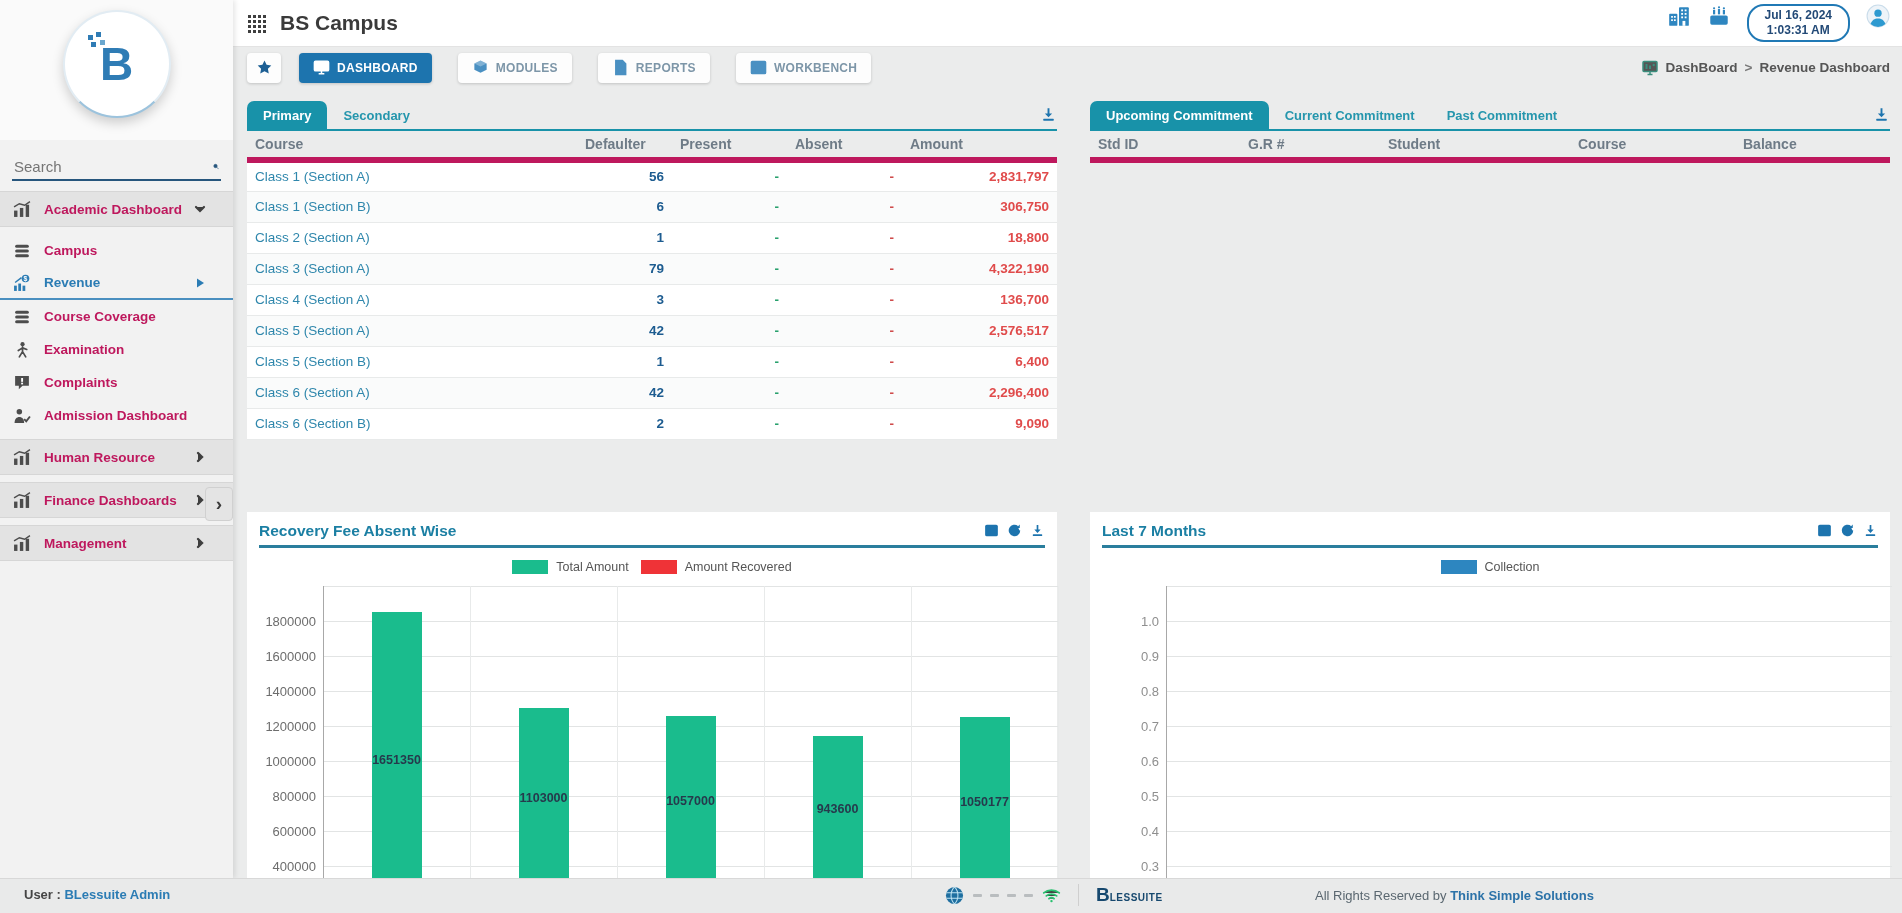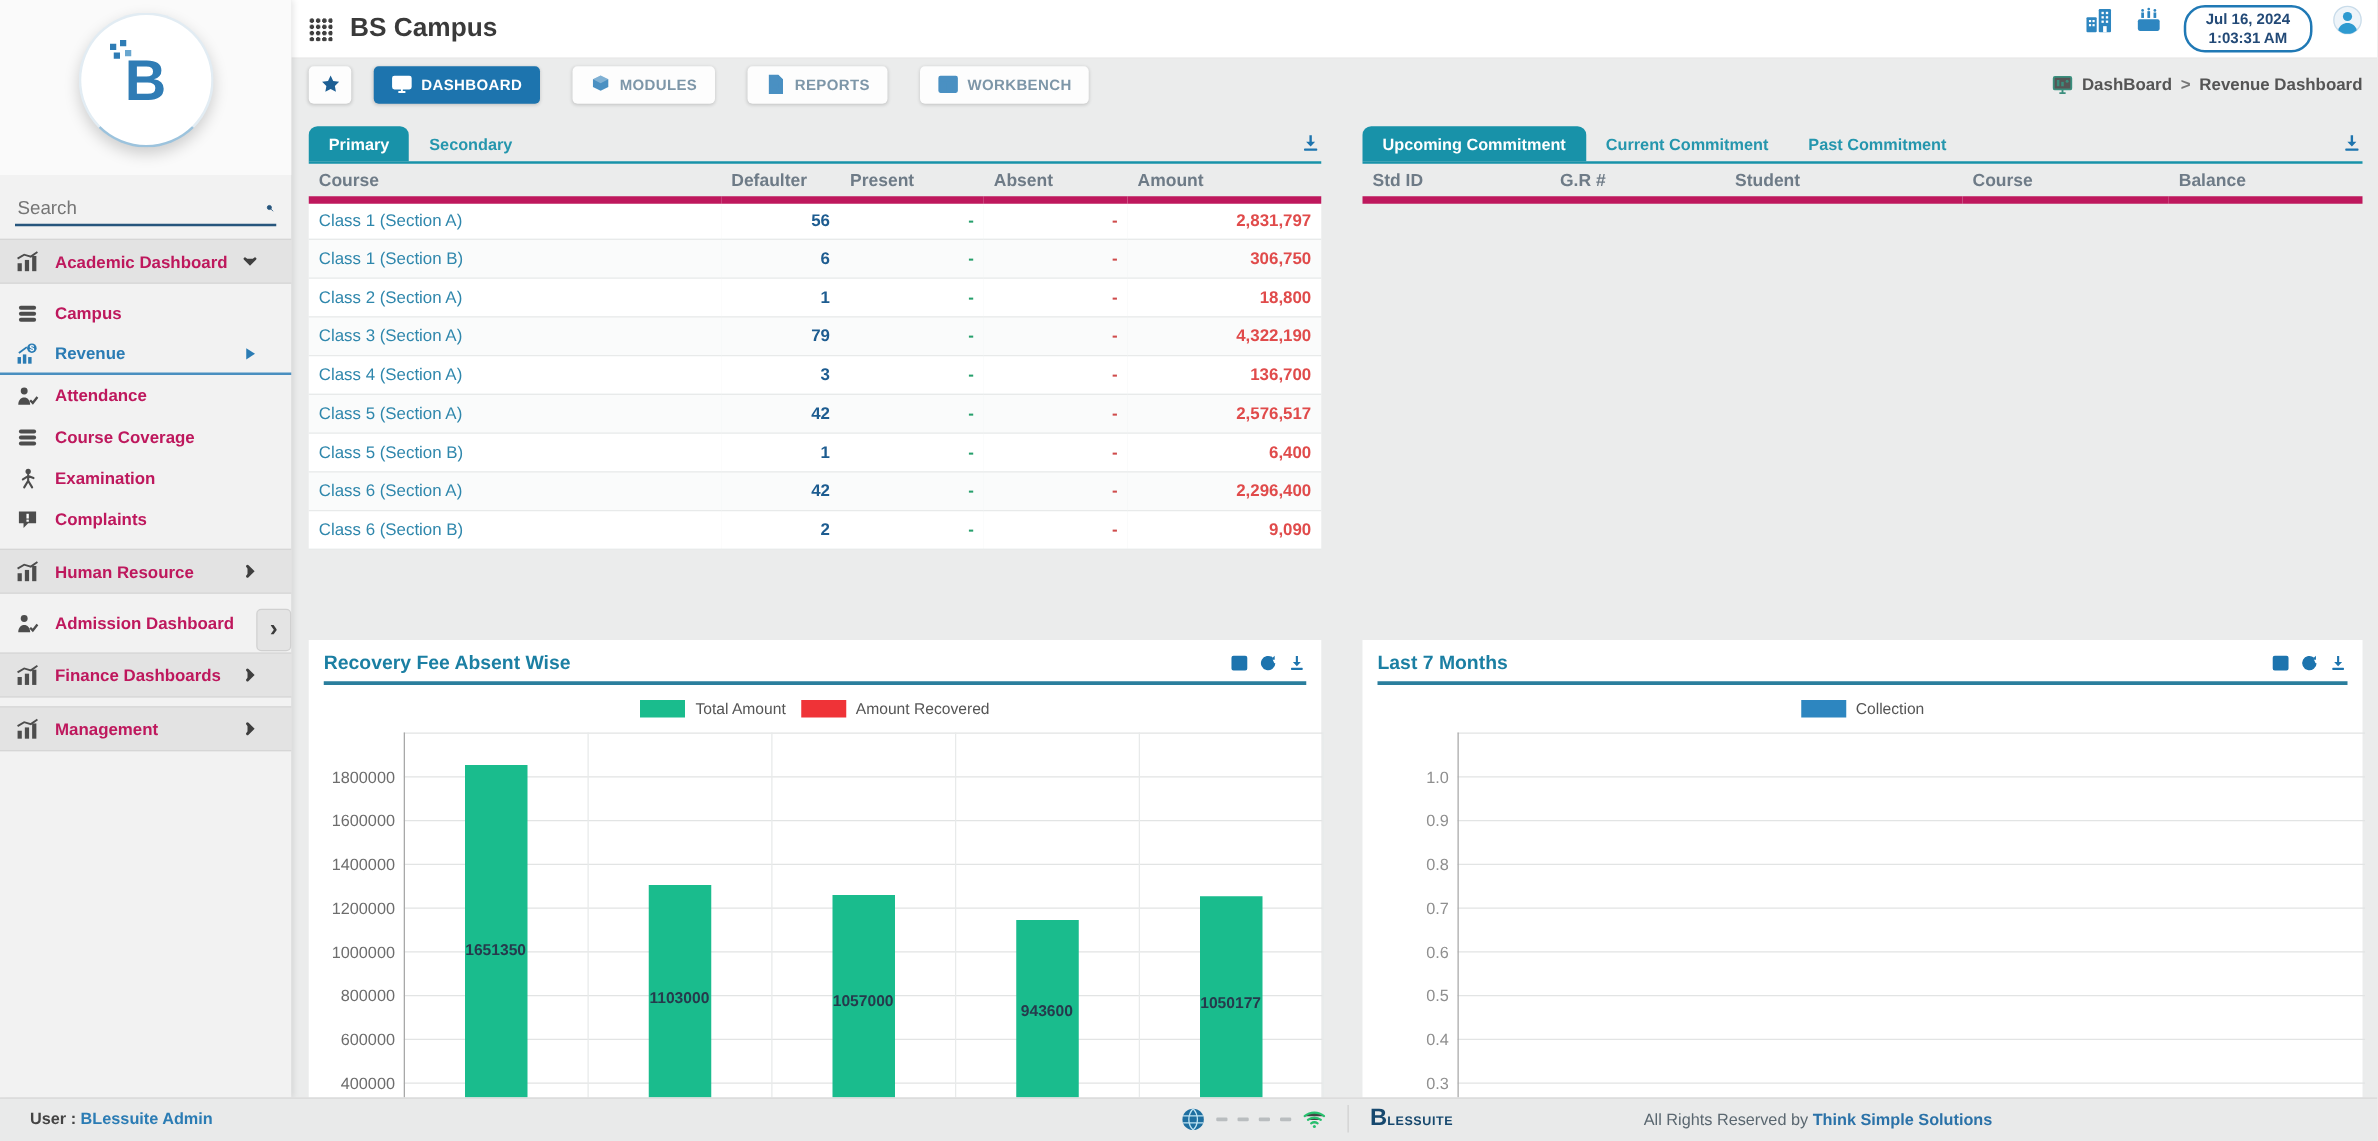--- a/index.html
+++ b/index.html
@@ -192,81 +192,71 @@
           <span>Revenue</span>
           <span class="icn chev">
             <svg viewBox="0 0 14 14">
               <path d="M4 2.5l7 4.5-7 4.5z"></path>
             </svg>
           </span>
         </div>
         <div class="sb-item">
           <span class="icn">
             <svg viewBox="0 0 17 17">
+              <rect x="2" y="2.5" width="13" height="3" rx="1.5"></rect>
+              <rect x="2" y="7" width="13" height="3" rx="1.5"></rect>
+              <rect x="2" y="11.5" width="13" height="3" rx="1.5"></rect>
+            </svg>
+          </span>
+          <span>Course Coverage</span>
+        </div>
+        <div class="sb-item">
+          <span class="icn">
+            <svg viewBox="0 0 17 17">
+              <circle cx="9" cy="3" r="2"></circle>
+              <path d="M9 5.5V10M9 10l-3 5M9 10l3 5M9 6.5L5 9M9 6.5l4 1.5" stroke="currentColor" stroke-width="1.6" fill="none" stroke-linecap="round"></path>
+            </svg>
+          </span>
+          <span>Examination</span>
+        </div>
+        <div class="sb-item">
+          <span class="icn">
+            <svg viewBox="0 0 17 17">
+              <path d="M2 2h13v9H9l-3.5 3.5V11H2z"></path>
+              <rect x="7.7" y="3.8" width="1.8" height="3.6" fill="#fff"></rect>
+              <rect x="7.7" y="8.2" width="1.8" height="1.6" fill="#fff"></rect>
+            </svg>
+          </span>
+          <span>Complaints</span>
+        </div>
+        <div class="sb-item">
+          <span class="icn">
+            <svg viewBox="0 0 17 17">
               <circle cx="6" cy="4.5" r="2.6"></circle>
               <path d="M1.5 15c0-3.5 2-5.5 4.5-5.5s4.5 2 4.5 5.5z"></path>
               <path d="M10.5 11.5l2 2 3.5-4.5" stroke="currentColor" stroke-width="1.8" fill="none"></path>
             </svg>
           </span>
-          <span>Attendance</span>
-        </div>
-        <div class="sb-item">
-          <span class="icn">
-            <svg viewBox="0 0 17 17">
-              <rect x="2" y="2.5" width="13" height="3" rx="1.5"></rect>
-              <rect x="2" y="7" width="13" height="3" rx="1.5"></rect>
-              <rect x="2" y="11.5" width="13" height="3" rx="1.5"></rect>
-            </svg>
-          </span>
-          <span>Course Coverage</span>
-        </div>
-        <div class="sb-item">
-          <span class="icn">
-            <svg viewBox="0 0 17 17">
-              <circle cx="9" cy="3" r="2"></circle>
-              <path d="M9 5.5V10M9 10l-3 5M9 10l3 5M9 6.5L5 9M9 6.5l4 1.5" stroke="currentColor" stroke-width="1.6" fill="none" stroke-linecap="round"></path>
-            </svg>
-          </span>
-          <span>Examination</span>
-        </div>
-        <div class="sb-item">
-          <span class="icn">
-            <svg viewBox="0 0 17 17">
-              <path d="M2 2h13v9H9l-3.5 3.5V11H2z"></path>
-              <rect x="7.7" y="3.8" width="1.8" height="3.6" fill="#fff"></rect>
-              <rect x="7.7" y="8.2" width="1.8" height="1.6" fill="#fff"></rect>
-            </svg>
-          </span>
-          <span>Complaints</span>
+          <span>Admission Dashboard</span>
         </div>
         <div class="sb-item grp">
           <span class="icn">
             <svg viewBox="0 0 17 17">
               <rect x="1" y="10" width="3.2" height="6"></rect>
               <rect x="6.5" y="7.5" width="3.2" height="8.5"></rect>
               <rect x="12" y="4.5" width="3.2" height="11.5"></rect>
               <polyline points="1,6.5 6,3.5 11,5 16,1.5" fill="none" stroke="currentColor" stroke-width="1.4"></polyline>
             </svg>
           </span>
           <span>Human Resource</span>
           <span class="icn chev">
             <svg viewBox="0 0 14 14" fill="none" stroke="currentColor" stroke-width="2.4" stroke-linecap="round">
               <path d="M5 3l4 4-4 4"></path>
             </svg>
           </span>
-        </div>
-        <div class="sb-item">
-          <span class="icn">
-            <svg viewBox="0 0 17 17">
-              <circle cx="6" cy="4.5" r="2.6"></circle>
-              <path d="M1.5 15c0-3.5 2-5.5 4.5-5.5s4.5 2 4.5 5.5z"></path>
-              <path d="M10.5 11.5l2 2 3.5-4.5" stroke="currentColor" stroke-width="1.8" fill="none"></path>
-            </svg>
-          </span>
-          <span>Admission Dashboard</span>
         </div>
         <div class="sb-item grp">
           <span class="icn">
             <svg viewBox="0 0 17 17">
               <rect x="1" y="10" width="3.2" height="6"></rect>
               <rect x="6.5" y="7.5" width="3.2" height="8.5"></rect>
               <rect x="12" y="4.5" width="3.2" height="11.5"></rect>
               <polyline points="1,6.5 6,3.5 11,5 16,1.5" fill="none" stroke="currentColor" stroke-width="1.4"></polyline>
             </svg>
           </span>

